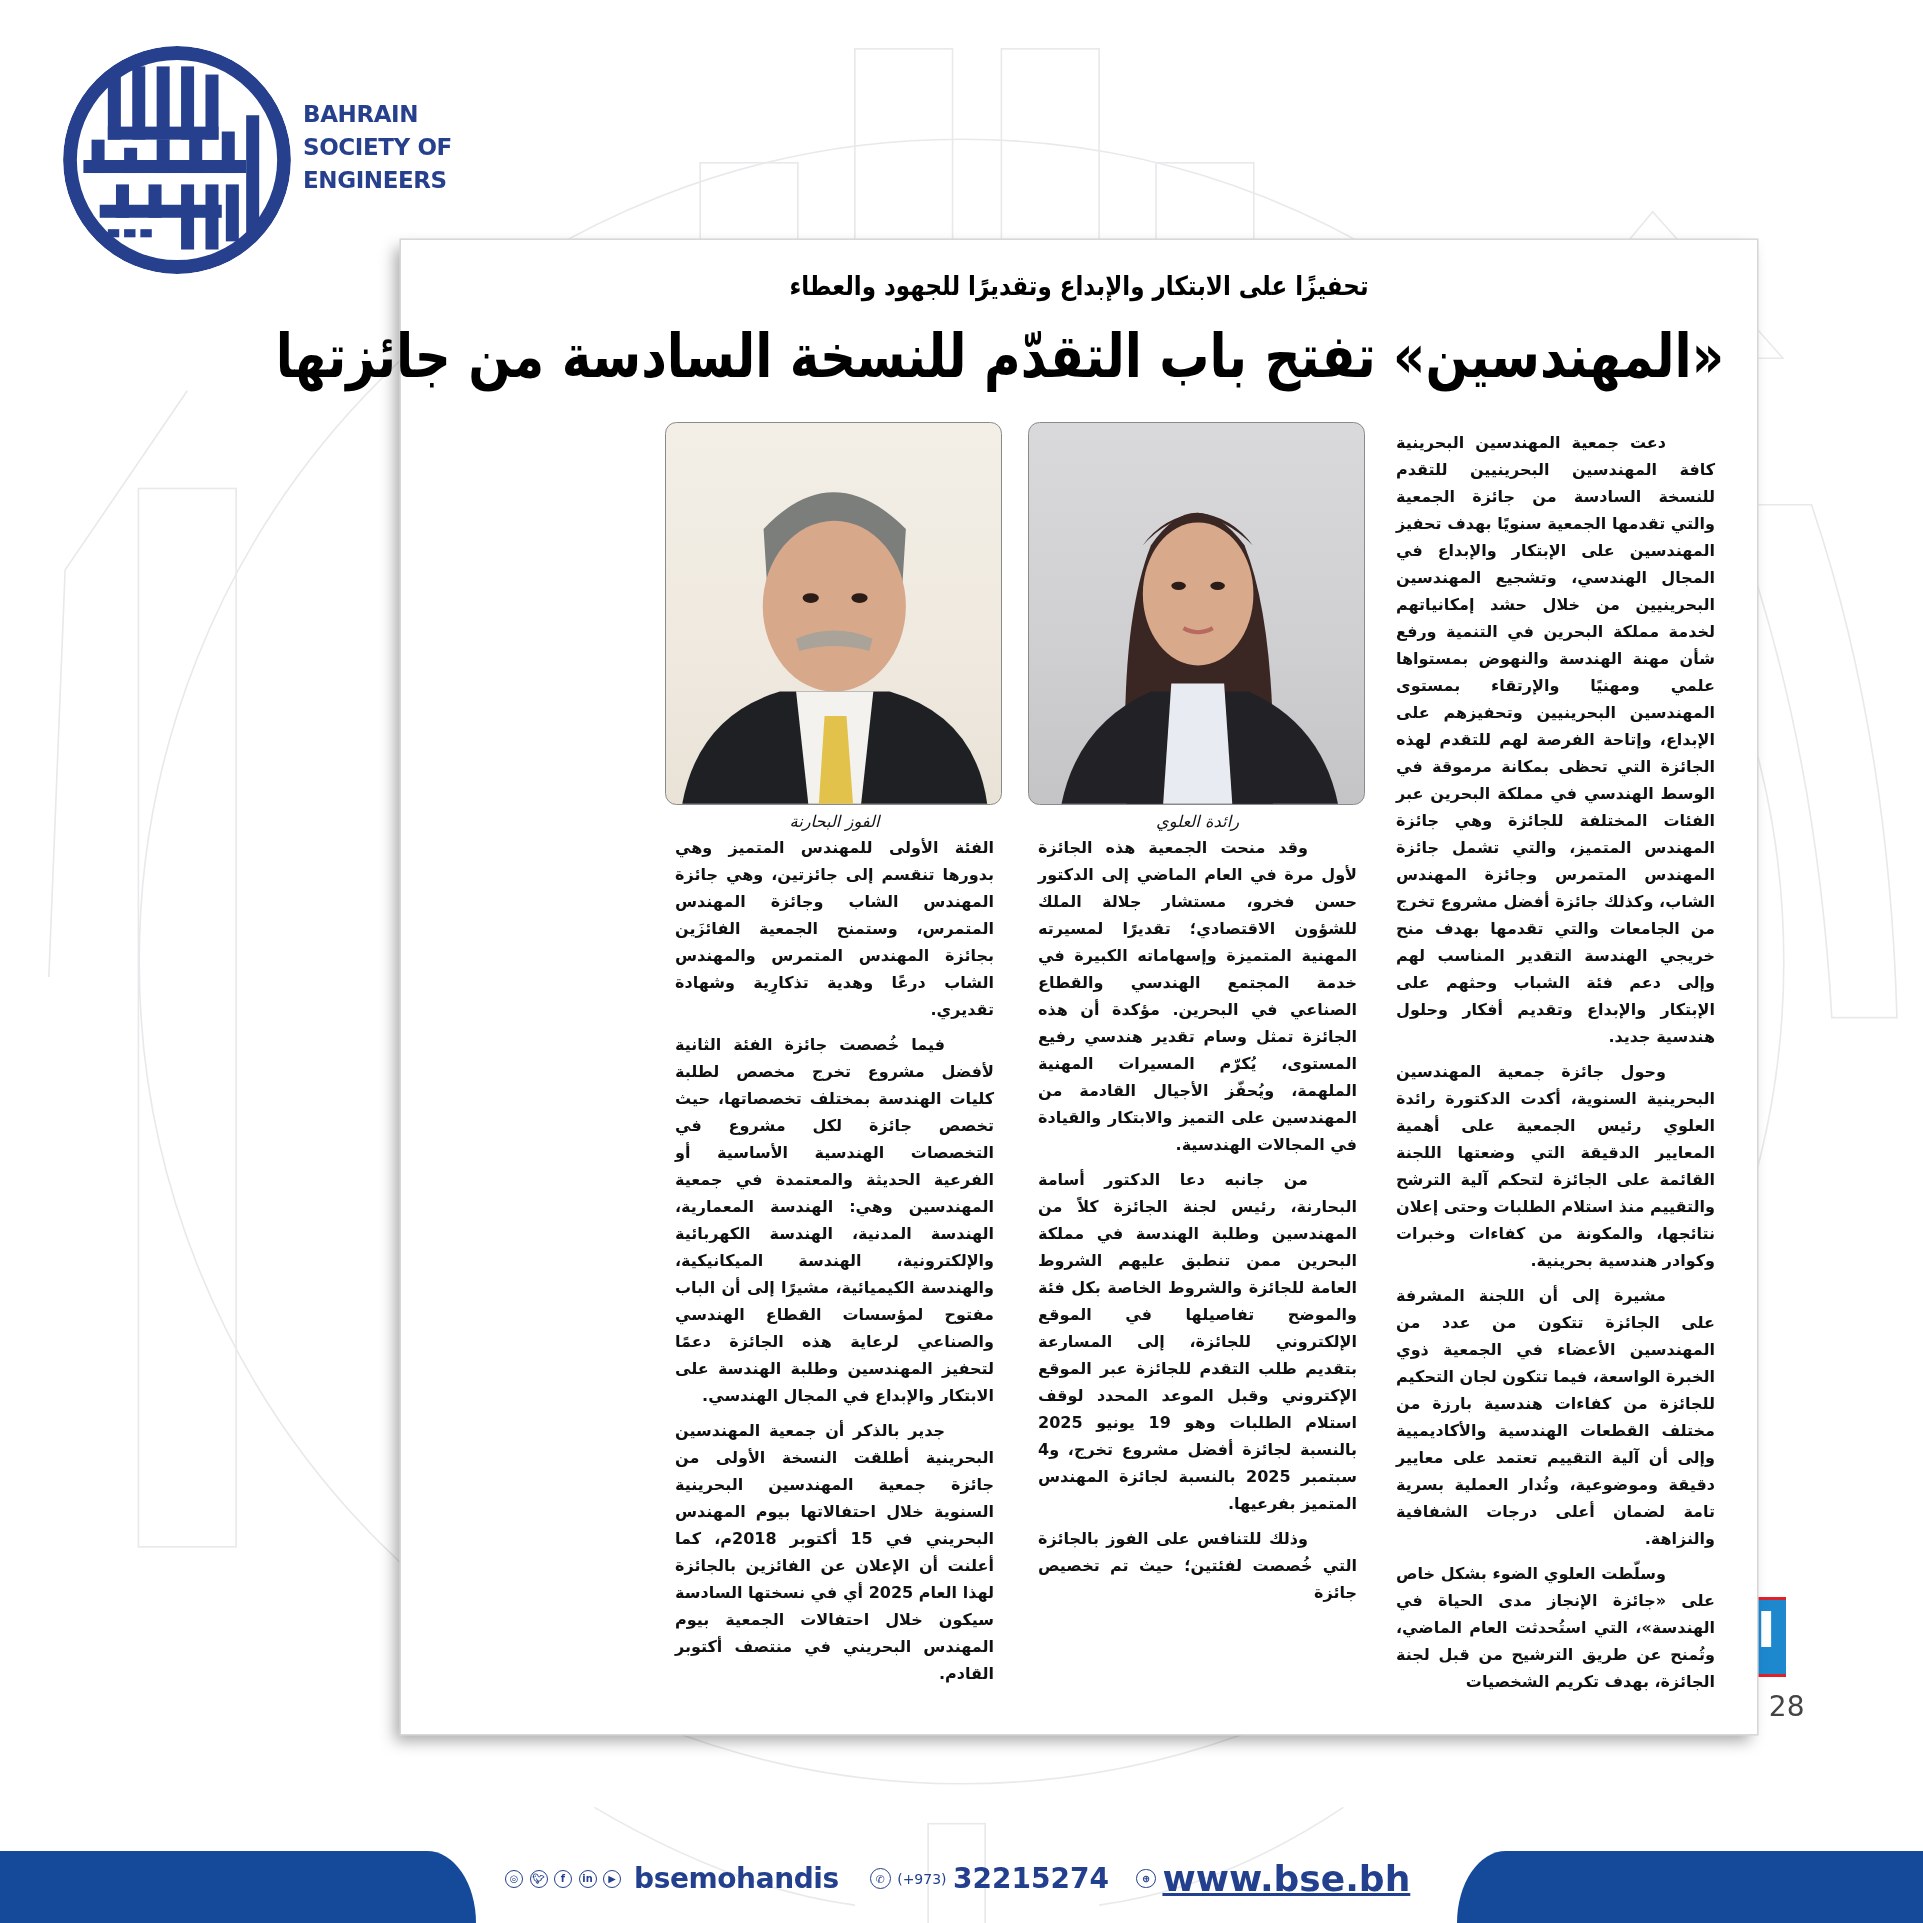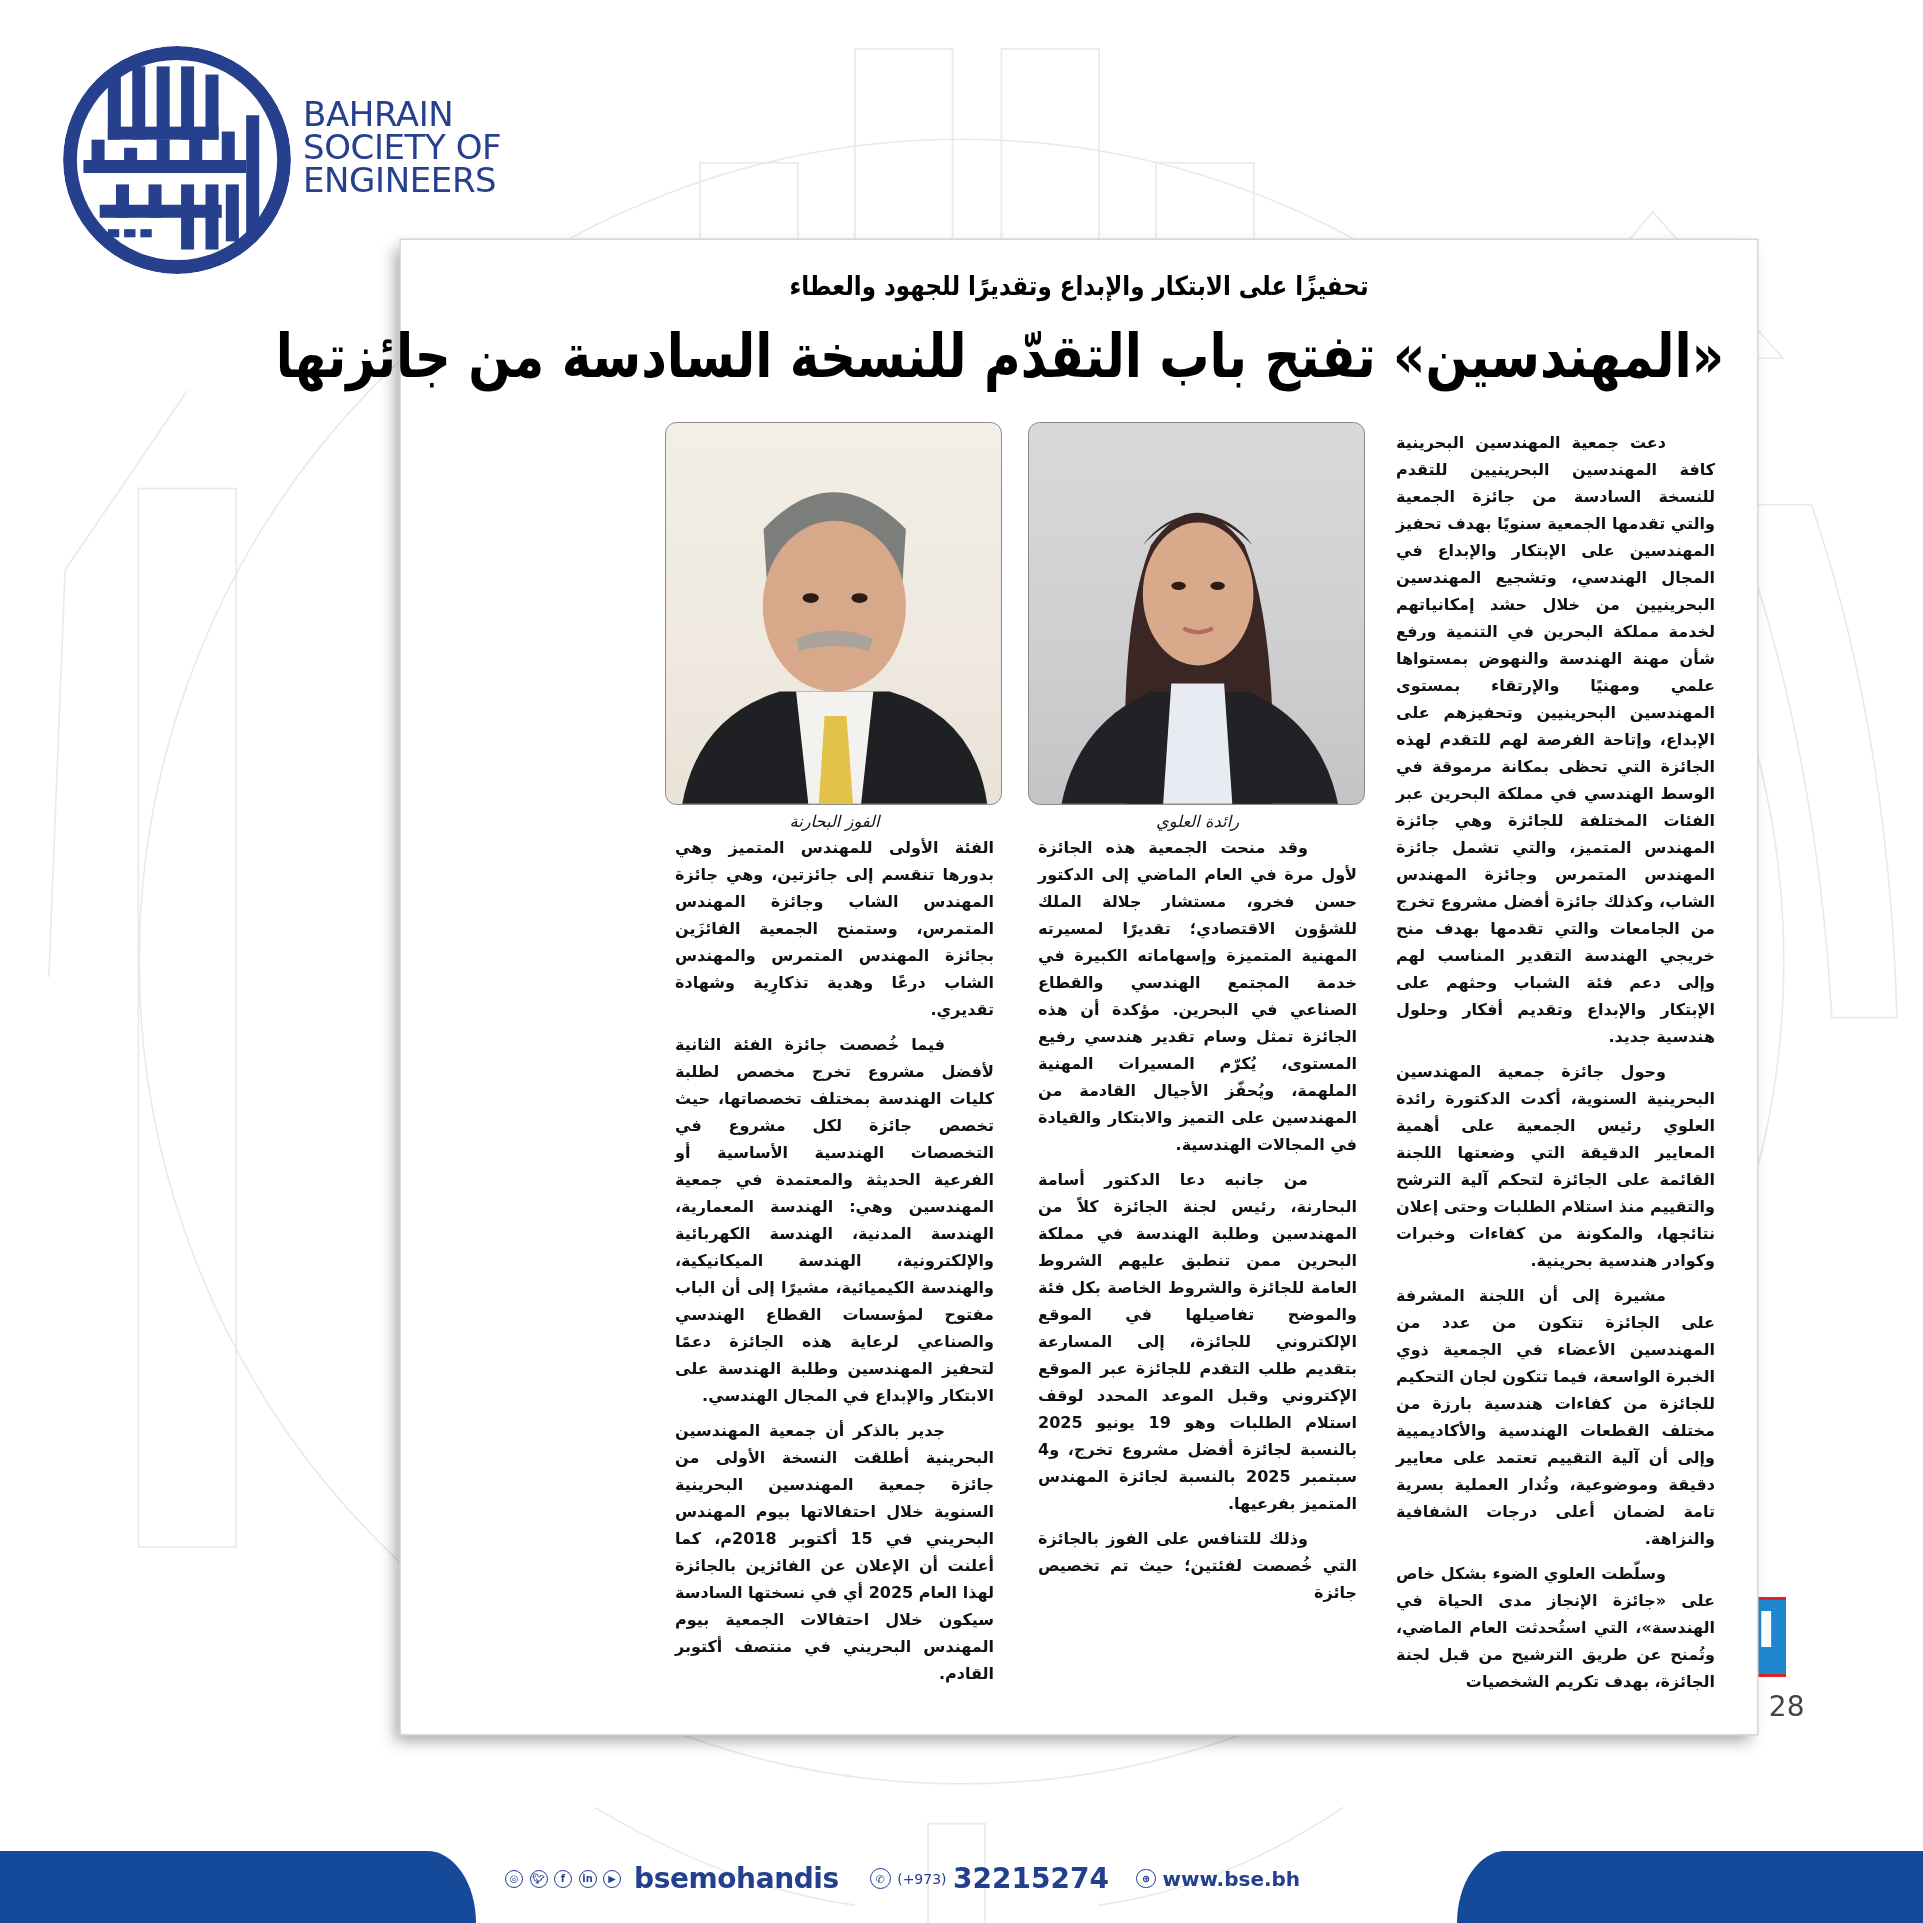--- a/index.html
+++ b/index.html
@@ -7,21 +7,21 @@
     width:1923px; height:1923px; position:relative; overflow:hidden;
     background:#ffffff; font-family:"DejaVu Sans", sans-serif;
   }
   
   .watermark { position:absolute; left:0; top:0; width:1923px; height:1923px; z-index:0; }
   .watermark path, .watermark rect, .watermark circle { fill:none; stroke:#e9e9ec; stroke-width:2; }
 
   
   .logo { position:absolute; left:59px; top:42px; width:236px; height:236px; z-index:2; }
   .brand { position:absolute; left:303px; top:98px; z-index:2; color:#26408e;
-    font-family:"DejaVu Sans", sans-serif; font-weight:normal; font-size:34px; line-height:33px; letter-spacing:-0.4px; }
+    font-family:"DejaVu Sans", sans-serif; font-weight:bold; font-size:23px; line-height:33px; letter-spacing:-0.4px; }
   .brand div { white-space:nowrap; }
 
   
   .article {
     position:absolute; left:401px; top:240px; width:1356px; height:1494px; background:#fff; z-index:3;
     box-shadow: 0 0 0 1.6px #d8d8d8, -6.5px 8.1px 14.7px rgba(0,0,0,0.35);
     direction:rtl;
   }
   .kicker { position:absolute; top:33px; left:0; right:0; text-align:center;
     font-family:"DejaVu Sans", sans-serif; font-weight:bold; font-size:23px; color:#000; transform:scaleY(1.15); }
@@ -59,21 +59,21 @@
   .band-right { left:1457px; width:466px; border-top-left-radius:49px 72px; }
   .footer { position:absolute; left:505px; top:1858px; height:41px; z-index:2; display:flex; align-items:center; gap:6.5px;
     color:#23408e; font-family:"DejaVu Sans", sans-serif; font-weight:bold; }
   .soc { width:18px; height:18px; border:1.6px solid #23408e; border-radius:50%; display:inline-flex; align-items:center; justify-content:center;
     font-size:9.8px; line-height:1; color:#23408e; box-sizing:border-box; }
   .handle { font-size:28px; margin-left:6.5px; letter-spacing:-0.4px; }
   .wa { width:21px; height:21px; border:1.6px solid #23408e; border-radius:50%; display:inline-flex; align-items:center; justify-content:center; font-size:10.6px; margin-left:24.4px; box-sizing:border-box; }
   .cc { font-size:14px; font-weight:normal; }
   .phone { font-size:28px; }
   .globe { width:19.5px; height:19.5px; border:1.6px solid #23408e; border-radius:50%; display:inline-flex; align-items:center; justify-content:center; font-size:9.8px; margin-left:21px; box-sizing:border-box; }
-  .web { font-size:20px; }
+  .web { font-size:36px;text-decoration:underline; }
 </style>
 </head>
 <body>
 
 <svg class="watermark" viewBox="0 0 2362 2362">
   <circle cx="1181" cy="1181" r="1010"></circle>
   <rect x="1050" y="60" width="120" height="380"></rect>
   <rect x="1230" y="60" width="120" height="380"></rect>
   <rect x="860" y="200" width="120" height="240"></rect>
   <rect x="1420" y="200" width="120" height="240"></rect>

